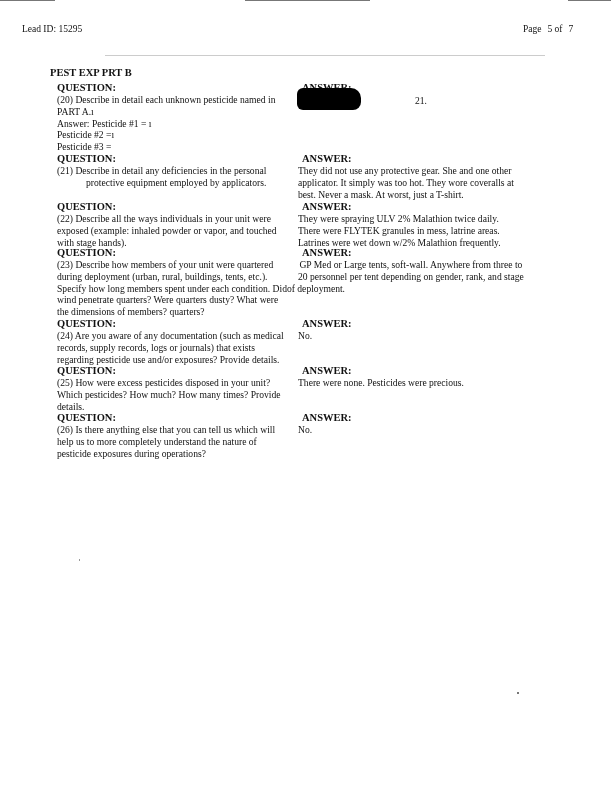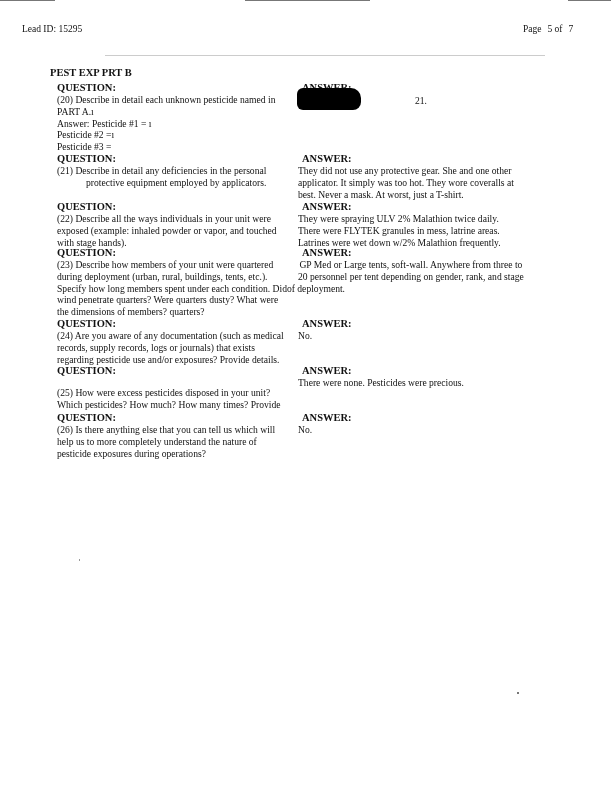--- a/index.html
+++ b/index.html
@@ -86,23 +86,24 @@
 <div class="q-label" style="left:57px;top:318px;">QUESTION:</div>
 <div class="txt" style="left:57px;top:330px;">
   <div>(24)  Are you aware of any documentation (such as medical</div>
   <div>records, supply records, logs or journals) that exists</div>
   <div>regarding pesticide use and/or exposures?  Provide details.</div>
 </div>
 <div class="a-label" style="left:302px;top:318px;">ANSWER:</div>
 <div class="txt" style="left:298px;top:330px;">No.</div>
 
 <div class="q-label" style="left:57px;top:365px;">QUESTION:</div>
-<div class="txt" style="left:57px;top:387px;">
+<div class="txt" style="left:57px;top:377px;">
   <div>(25)  How were excess pesticides disposed in your unit?</div>
   <div>Which pesticides?  How much?  How many times?  Provide</div>
+  <div>details.</div>
 </div>
 <div class="a-label" style="left:302px;top:365px;">ANSWER:</div>
 <div class="txt" style="left:298px;top:377px;">There were none.  Pesticides were precious.</div>
 
 <div class="q-label" style="left:57px;top:412px;">QUESTION:</div>
 <div class="txt" style="left:57px;top:424px;">
   <div>(26)  Is there anything else that you can tell us which will</div>
   <div>help us to more completely understand the nature of</div>
   <div>pesticide exposures during operations?</div>
 </div>

